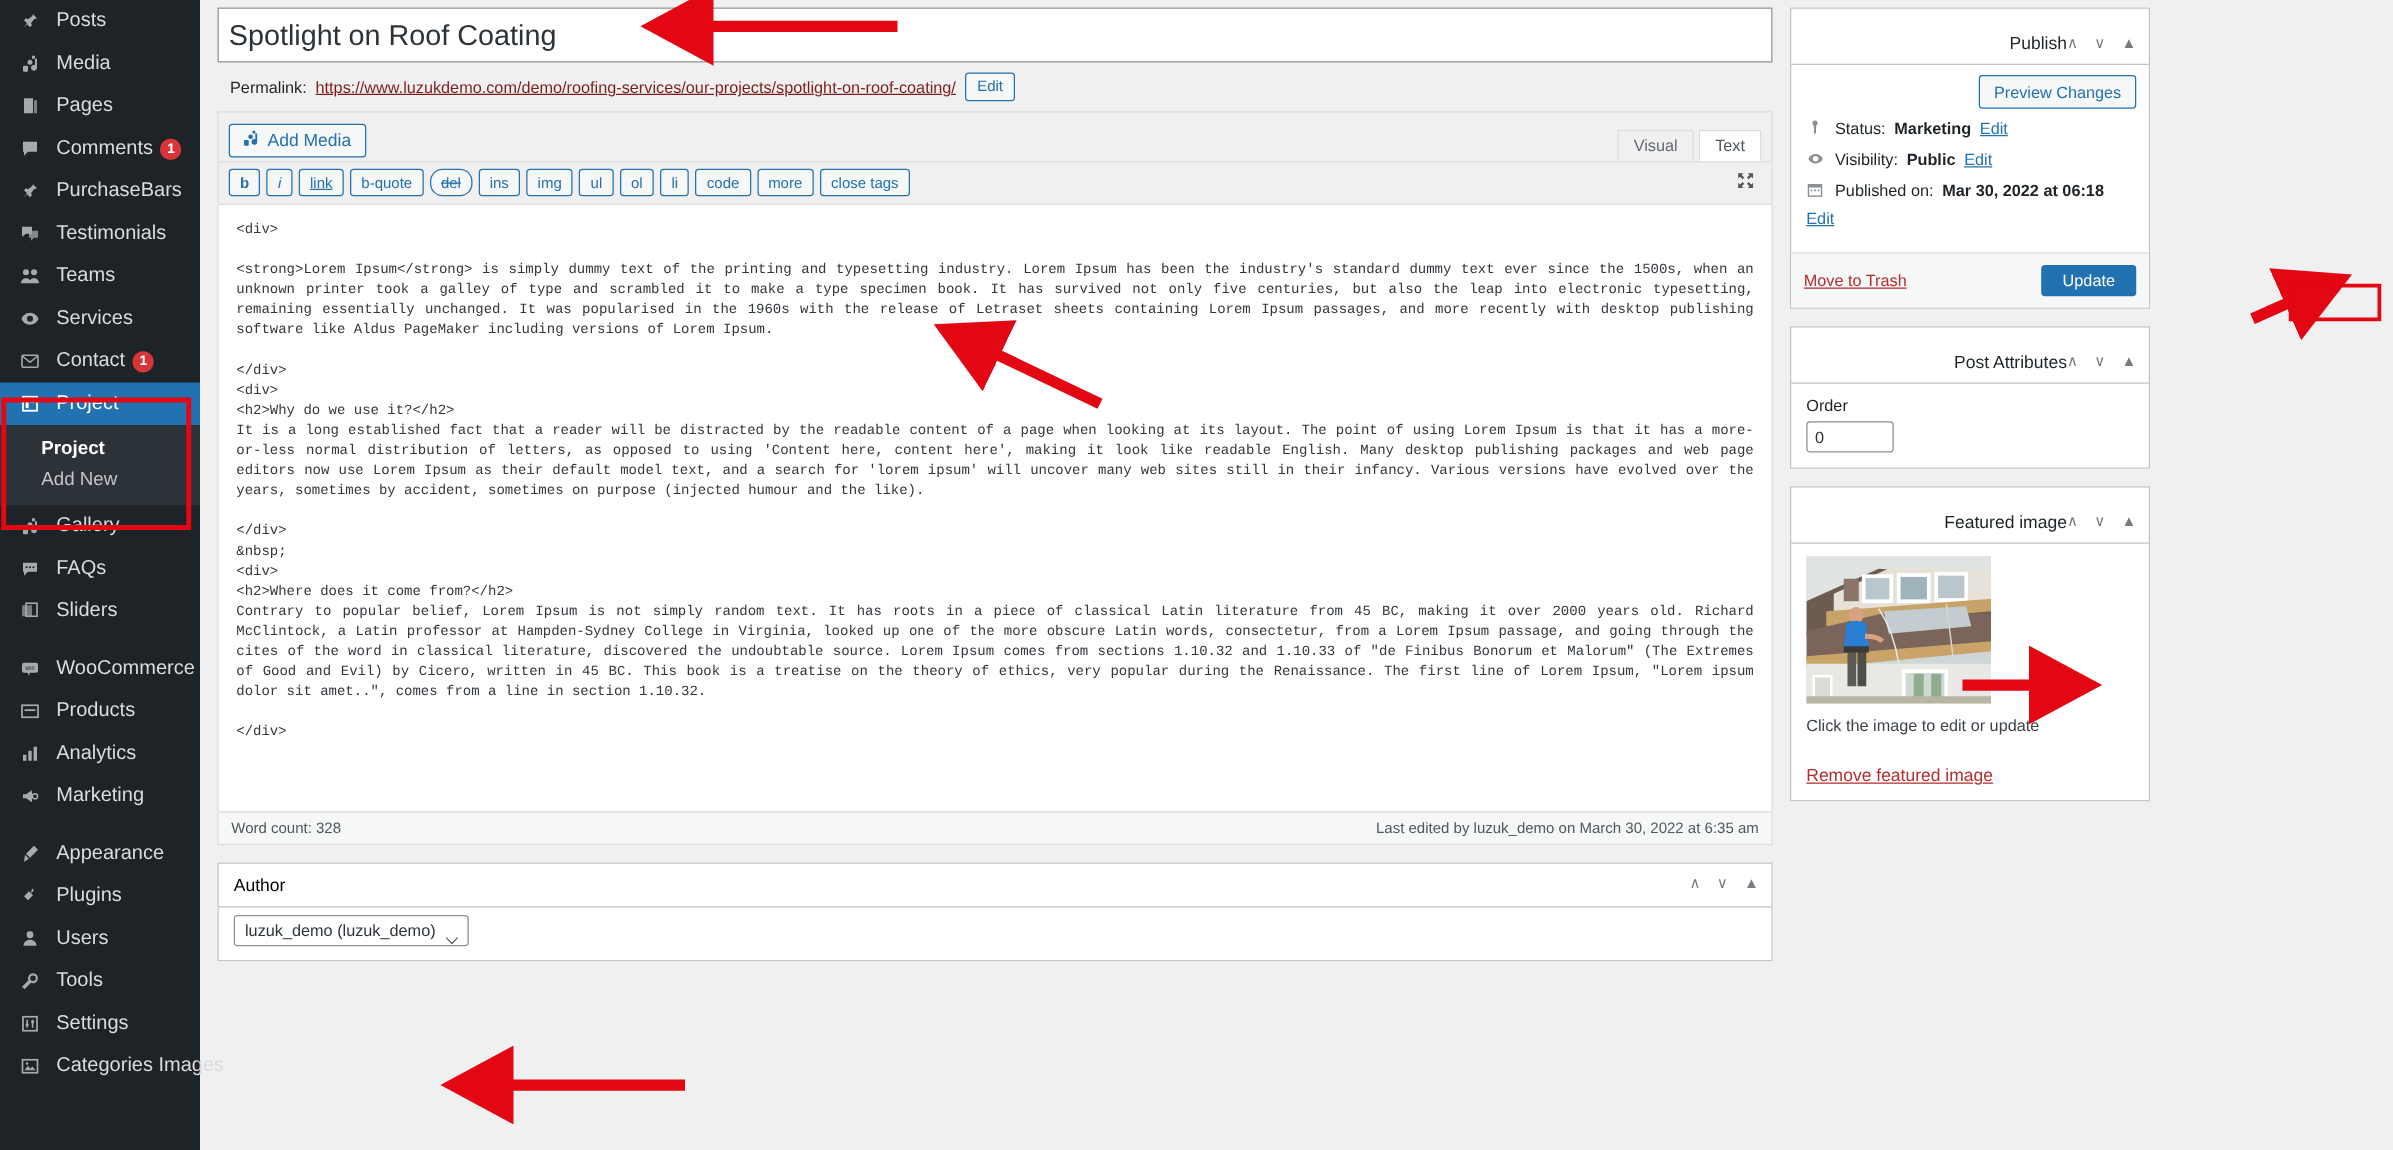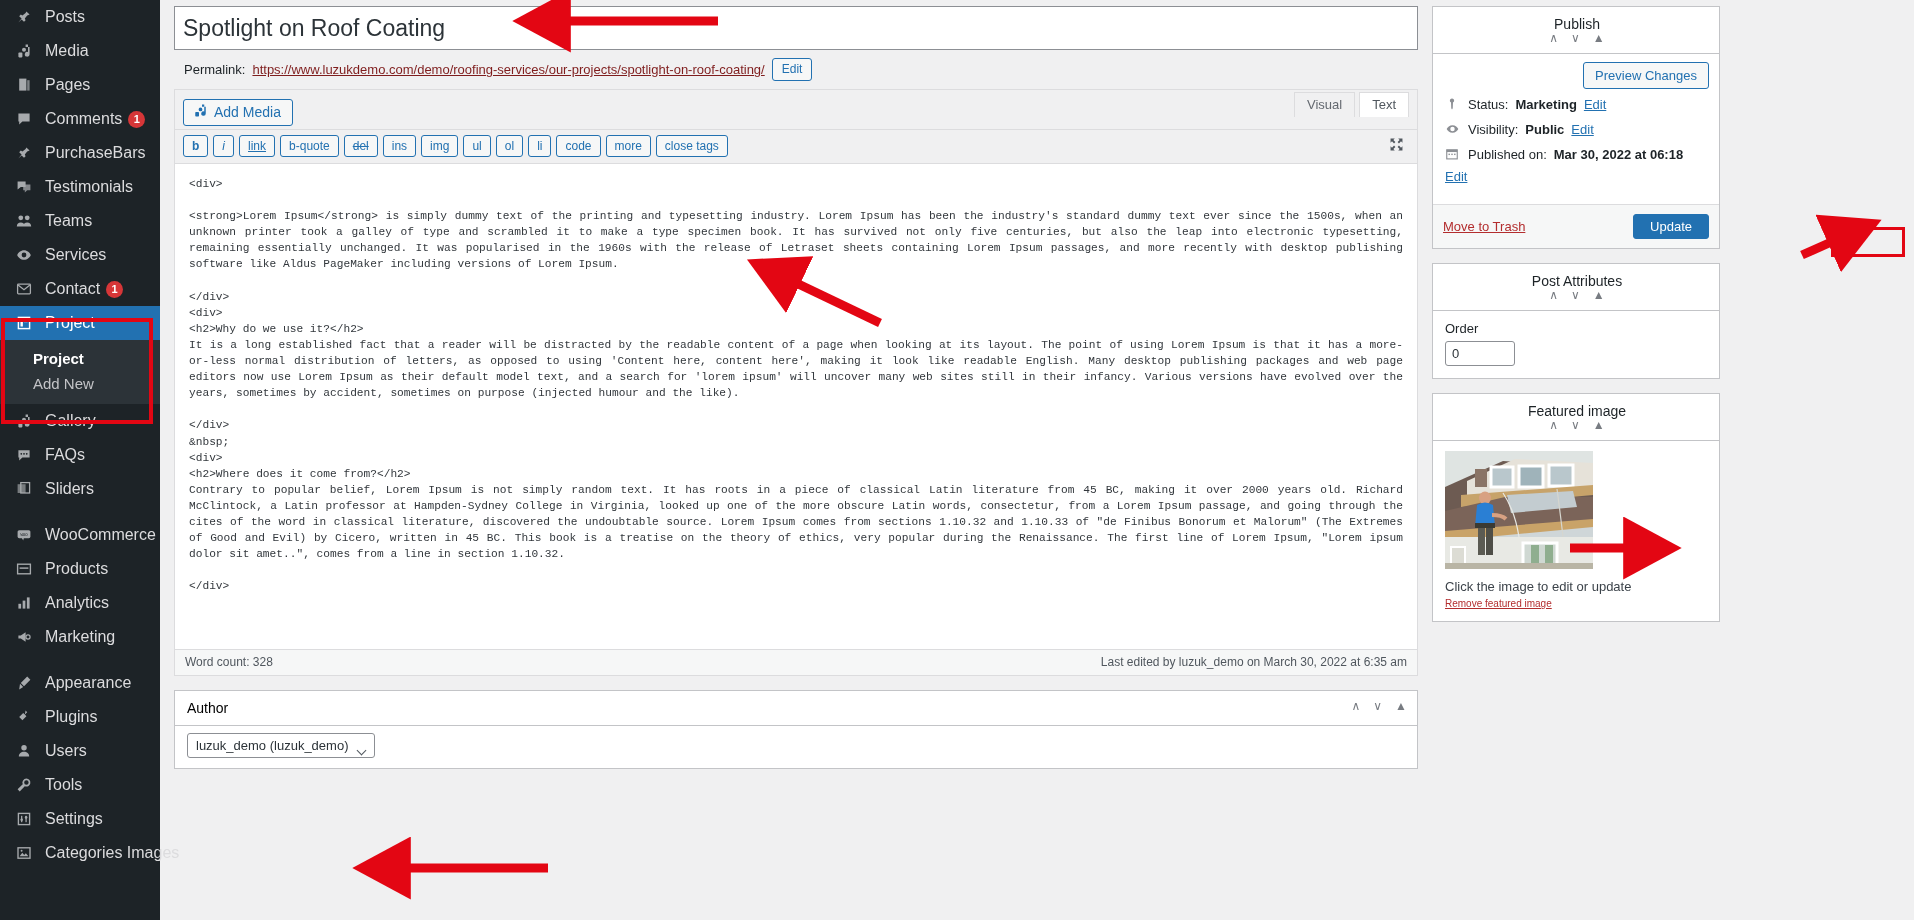--- a/index.html
+++ b/index.html
@@ -118,21 +118,21 @@
     display: flex; align-items: center;
   }
   #add-media {
     display: inline-flex; align-items: center; gap: 6px;
     border: 1px solid #2271b1; color: #2271b1;
     background: #f6f7f7; border-radius: 3px;
     font-size: 14px; padding: 3px 11px 4px 9px;
     cursor: pointer;
   }
   #ed-tabs {
-    position: absolute; right: 8px; bottom: 12px;
+    position: absolute; right: 8px; bottom: 0;
     display: flex; align-items: flex-end; gap: 0;
   }
   .ed-tab {
     border: 1px solid #dcdcde; border-bottom: none;
     background: #f0f0f1; color: #646970;
     font-size: 13px; padding: 4px 12px 5px 12px;
     cursor: pointer; margin-left: 4px;
   }
   .ed-tab.active { background: #fff; color: #50575e; }
 
@@ -147,21 +147,21 @@
   .qt-btn {
     border: 1px solid #2271b1; border-radius: 3px;
     background: #f6f7f7; color: #2271b1;
     font-size: 12px; line-height: 18px;
     padding: 1px 8px; cursor: pointer;
     font-family: "Liberation Sans", sans-serif;
   }
   .qt-btn.i { font-style: italic; }
   .qt-btn.b { font-weight: bold; }
   .qt-btn.u { text-decoration: underline; }
-  .qt-btn.s { text-decoration: line-through; }
+  .qt-btn.s { text-decoration: line-through; border-radius: 10px; }
   #fs-toggle {
     position: absolute; right: 12px; top: 6px;
     cursor: pointer; color: #50575e;
   }
 
   #ed-area {
     background: #fff;
     height: 485px;
     padding: 12px 14px 10px 14px;
     overflow: hidden;
@@ -186,23 +186,23 @@
 
   
   .postbox {
     background: #fff;
     border: 1px solid #c3c4c7;
     margin-bottom: 14px;
   }
   .pb-head {
     display: flex; align-items: center;
     justify-content: flex-end;
-    padding: 9px 10px 9px 12px;
+    padding: 19px 10px 9px 12px;
     border-bottom: 1px solid #c3c4c7;
-    font-size: 14px; color: #1d2327; font-weight: 400; flex-direction: column;
+    font-size: 14px; color: #1d2327; font-weight: 400;
   }
   .pb-ctrls { display: flex; align-items: center; gap: 13px; color: #787c82; }
   .pb-ctrls span { cursor: pointer; font-size: 12px; line-height: 1; }
   .pb-body { padding: 10px 12px 12px 12px; font-size: 13px; color: #1d2327; }
 
   
   #publish-top { padding: 8px 10px 10px 10px; }
   .pub-btn-row { display: flex; justify-content: flex-end; margin-bottom: 8px; }
   .pub-line {
     display: flex; align-items: flex-start; gap: 7px;
@@ -233,21 +233,21 @@
     font-family: "Liberation Sans", sans-serif;
   }
 
   
   #feat-thumb {
     width: 148px; height: 118px;
     border: 0; overflow: hidden; position: relative;
     cursor: pointer; display: block;
   }
   .feat-cap { font-size: 13px; color: #3c434a; margin-top: 10px; }
-  .feat-rm { display: block; margin-top: 4px; font-size: 10px; }
+  .feat-rm { display: block; margin-top: 24px; font-size: 14px; }
 
   
   #author-box { margin-top: 14px; }
   #author-head {
     display: flex; align-items: flex-start; justify-content: space-between;
     padding: 9px 10px 9px 12px;
     border-bottom: 1px solid #c3c4c7;
     font-size: 14px;
   }
   #author-body { padding: 10px 12px 14px 12px; }

